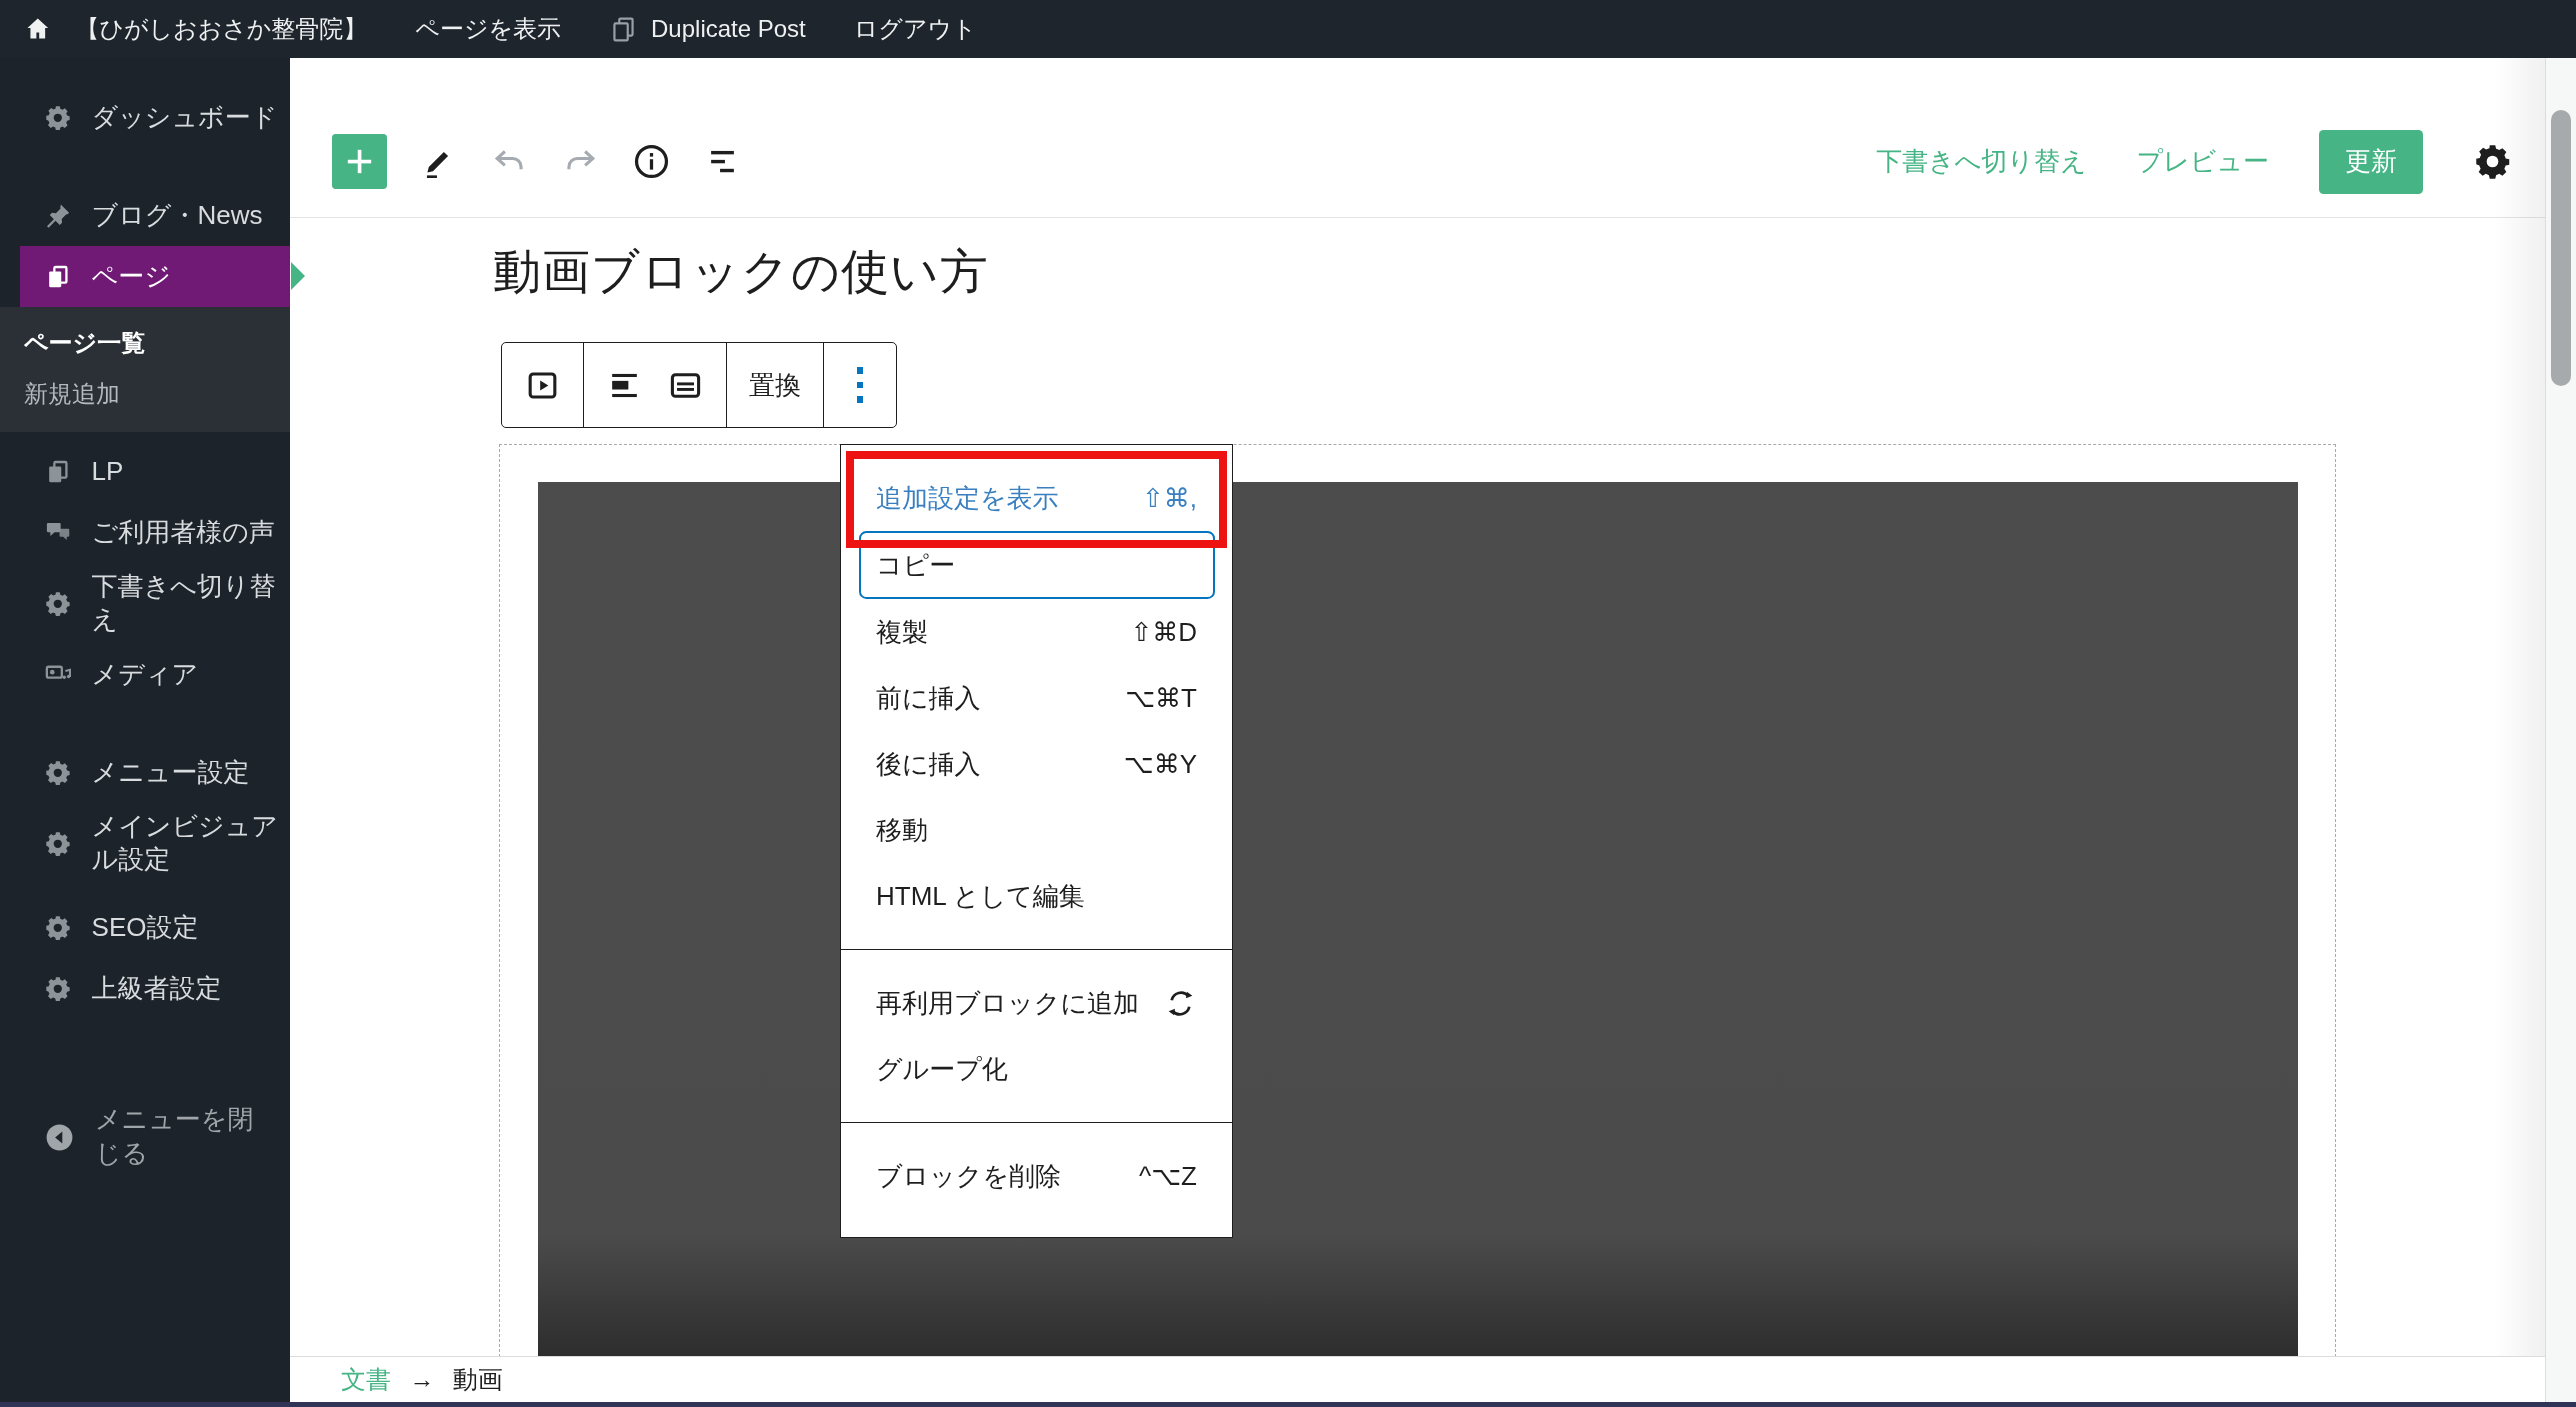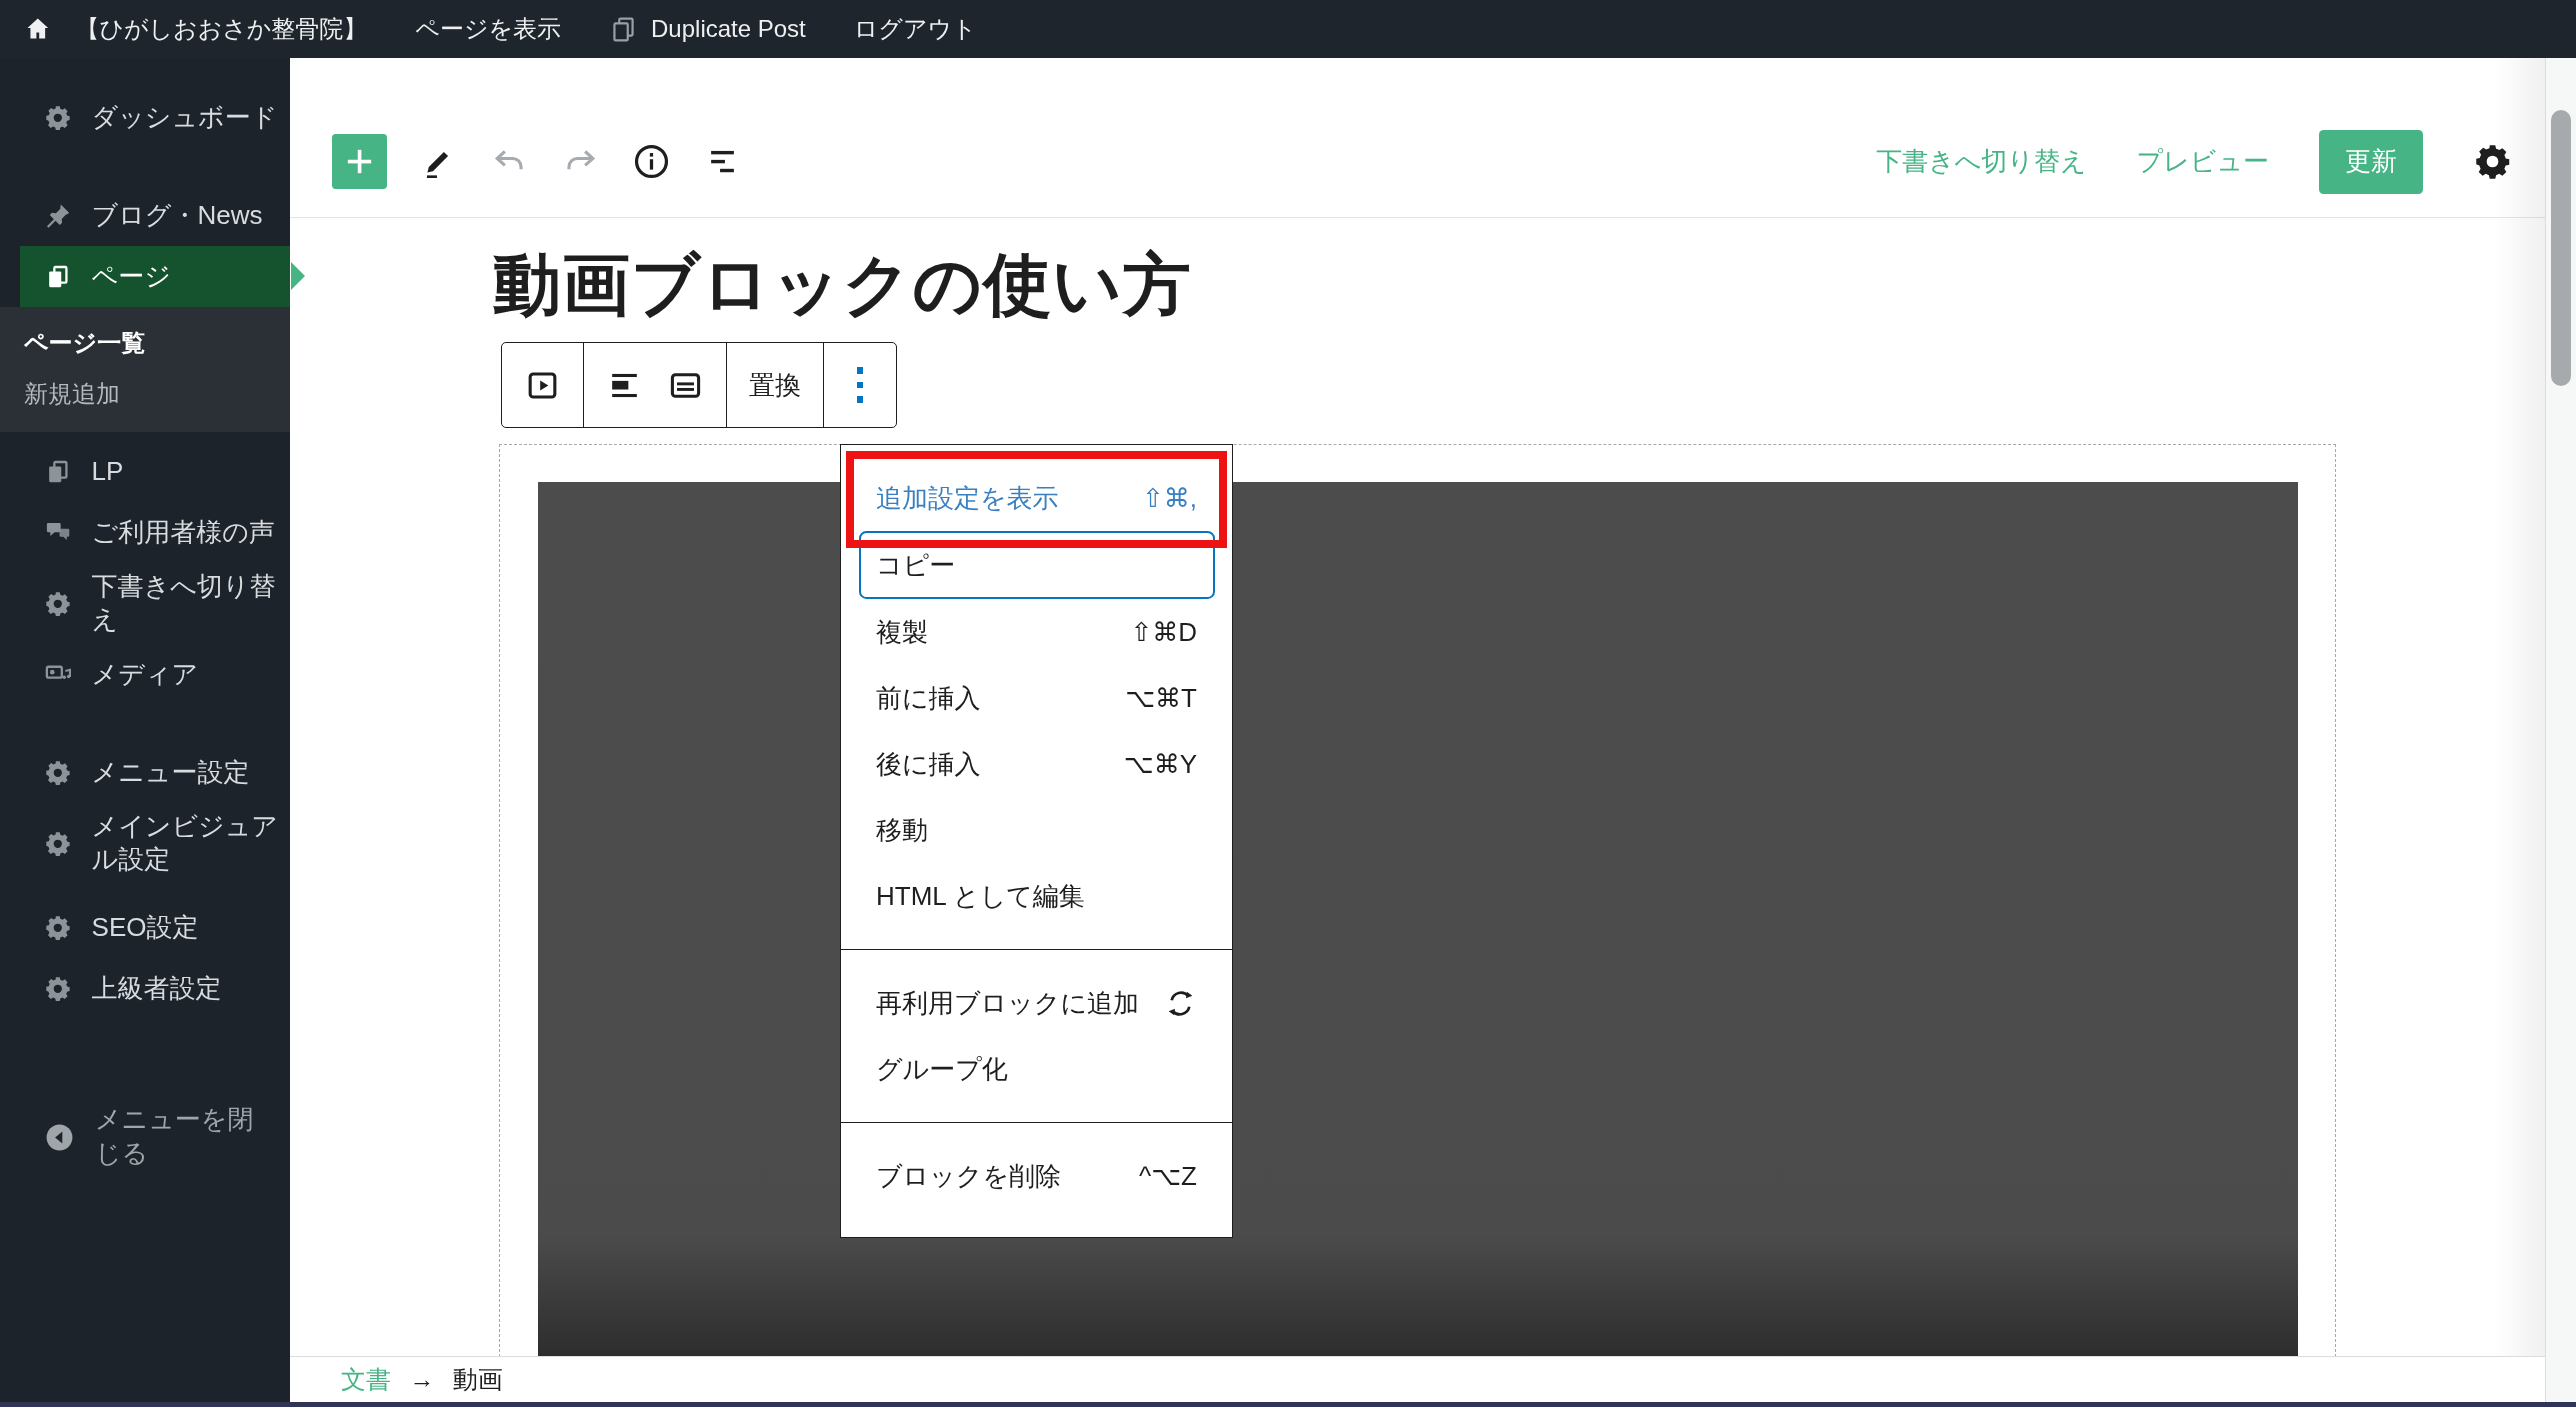--- a/index.html
+++ b/index.html
@@ -26,21 +26,21 @@
     position:absolute; left:0; top:58px; width:290px; height:1345px;
     background:#1d232b; z-index:40; font-size:26px; color:#d9dcdf;
   }
   .sb-item {
     display:flex; align-items:center; gap:20px; min-height:61px;
     padding:5.5px 11px 5.5px 24px; cursor:pointer; line-height:1.3;margin-left:20px;
   }
   .sb-item .ico { color:#8d9499; flex:0 0 auto; }
   .sb-spacer { height:37px; }
   .sb-item.active {
-    background:#14532d; color:#fff; position:relative;
+    background:#701a75; color:#fff; position:relative;
   }
   .sb-item.active .ico { color:#fff; }
   .sb-item.active::after {
     content:""; position:absolute; right:-14.7px; top:50%; margin-top:-14.7px;
     border-left:14.7px solid #46b485; border-top:14.7px solid transparent; border-bottom:14.7px solid transparent;
   }
   .sb-sub { background:#2a3036; padding:11px 0 13px 0; }
   .sb-sub-item { padding:9.2px 24px 9.2px 24px; font-size:24px; color:#b4b9be; cursor:pointer; }
   .sb-sub-item.current { color:#fff; font-weight:bold; }
   .sb-collapse { margin-top:79px; color:#a0a5aa; }
@@ -71,21 +71,21 @@
   }
   .ed-link { color:#46b485; font-size:26px; cursor:pointer; white-space:nowrap; }
   .update-btn {
     background:#46b485; color:#fff; font-size:26px; border:none; cursor:pointer;
     height:64px; padding:0 26px; border-radius:4.6px;
   }
   .gear-btn { color:#1e1e1e; cursor:pointer; }
 
   
   .post-title {
-    position:absolute; left:203px; top:182px; font-size:68px; font-weight:700;
+    position:absolute; left:203px; top:182px; font-size:48px; font-weight:400;
     letter-spacing:0.9px; color:#1e1e1e; z-index:12; cursor:text;
   }
 
   
   .blk-toolbar {
     position:absolute; left:211px; top:284px; height:86px; z-index:22;
     display:flex; background:#fff; border:1.8px solid #1e1e1e; border-radius:5px;
   }
   .blk-cell { display:flex; align-items:center; justify-content:center; gap:24px; border-right:1.8px solid #1e1e1e; padding:0 22px; }
   .blk-cell:last-child { border-right:none; }

